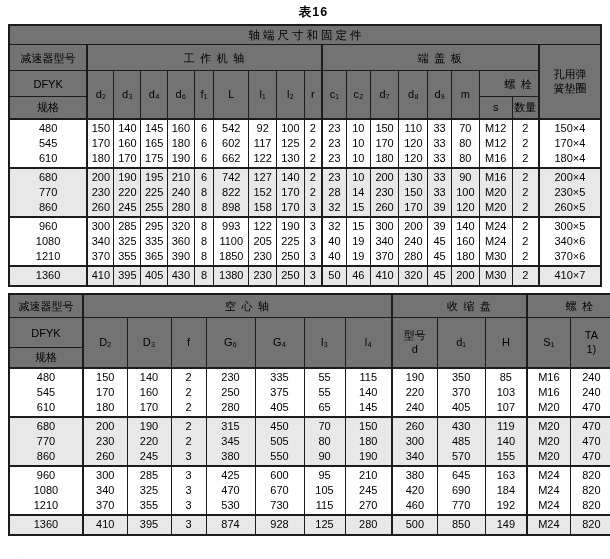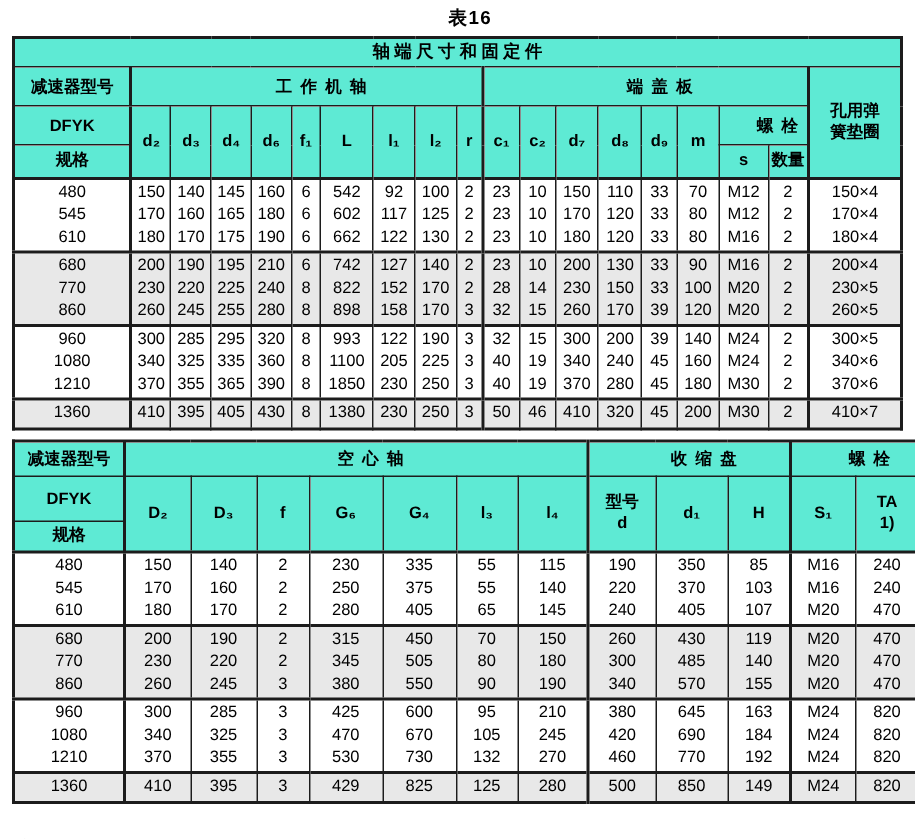--- a/index.html
+++ b/index.html
@@ -17,21 +17,21 @@
     width:594px;margin-left:8px;
     border:2px solid #1c1c1c;
   }
   #table2{margin-top:6px;}
   th,td{
     border:1px solid #1c1c1c;
     text-align:center;vertical-align:middle;
     padding:1px 0;font-size:11px;
     white-space:pre-line;overflow:hidden;
   }
-  th{background:#5eead4;font-weight:bold;line-height:14px;text-align:center;}
+  th{background:#737373;font-weight:normal;line-height:14px;text-align:center;}
   td{background:#fff;line-height:15px;}
   tbody td{border-top:2px solid #1c1c1c;}
   tbody tr:nth-child(even) td{background:#e8e8e8;}
   .secL{border-left:2px solid #1c1c1c;}
   .cap{height:16px;letter-spacing:3px;text-indent:3px;font-size:11.5px;}
   .spread{letter-spacing:0.5em;text-indent:0.5em;padding-left:19px;}
   .hr-b{height:26px;} .hr-c{height:26px;} .hr-d{height:22px;}
   .h2-a{height:24px;} .h2-b{height:30px;} .h2-c{height:20px;}
   tbody tr:last-child{height:20px;margin-left:20px;}
   .footnote{
@@ -444,21 +444,21 @@
 3
 3</td>
         <td>425
 470
 530</td>
         <td>600
 670
 730</td>
         <td>95
 105
-132</td>
+115</td>
         <td>210
 245
 270</td>
         <td class="secL">380
 420
 460</td>
         <td>645
 690
 770</td>
         <td>163
@@ -469,22 +469,22 @@
 M24</td>
         <td>820
 820
 820</td>
       </tr>
       <tr>
         <td>1360</td>
         <td class="secL">410</td>
         <td>395</td>
         <td>3</td>
-        <td>429</td>
-        <td>825</td>
+        <td>874</td>
+        <td>928</td>
         <td>125</td>
         <td>280</td>
         <td class="secL">500</td>
         <td>850</td>
         <td>149</td>
         <td class="secL">M24</td>
         <td>820</td>
       </tr>
     </tbody>
 </table>

